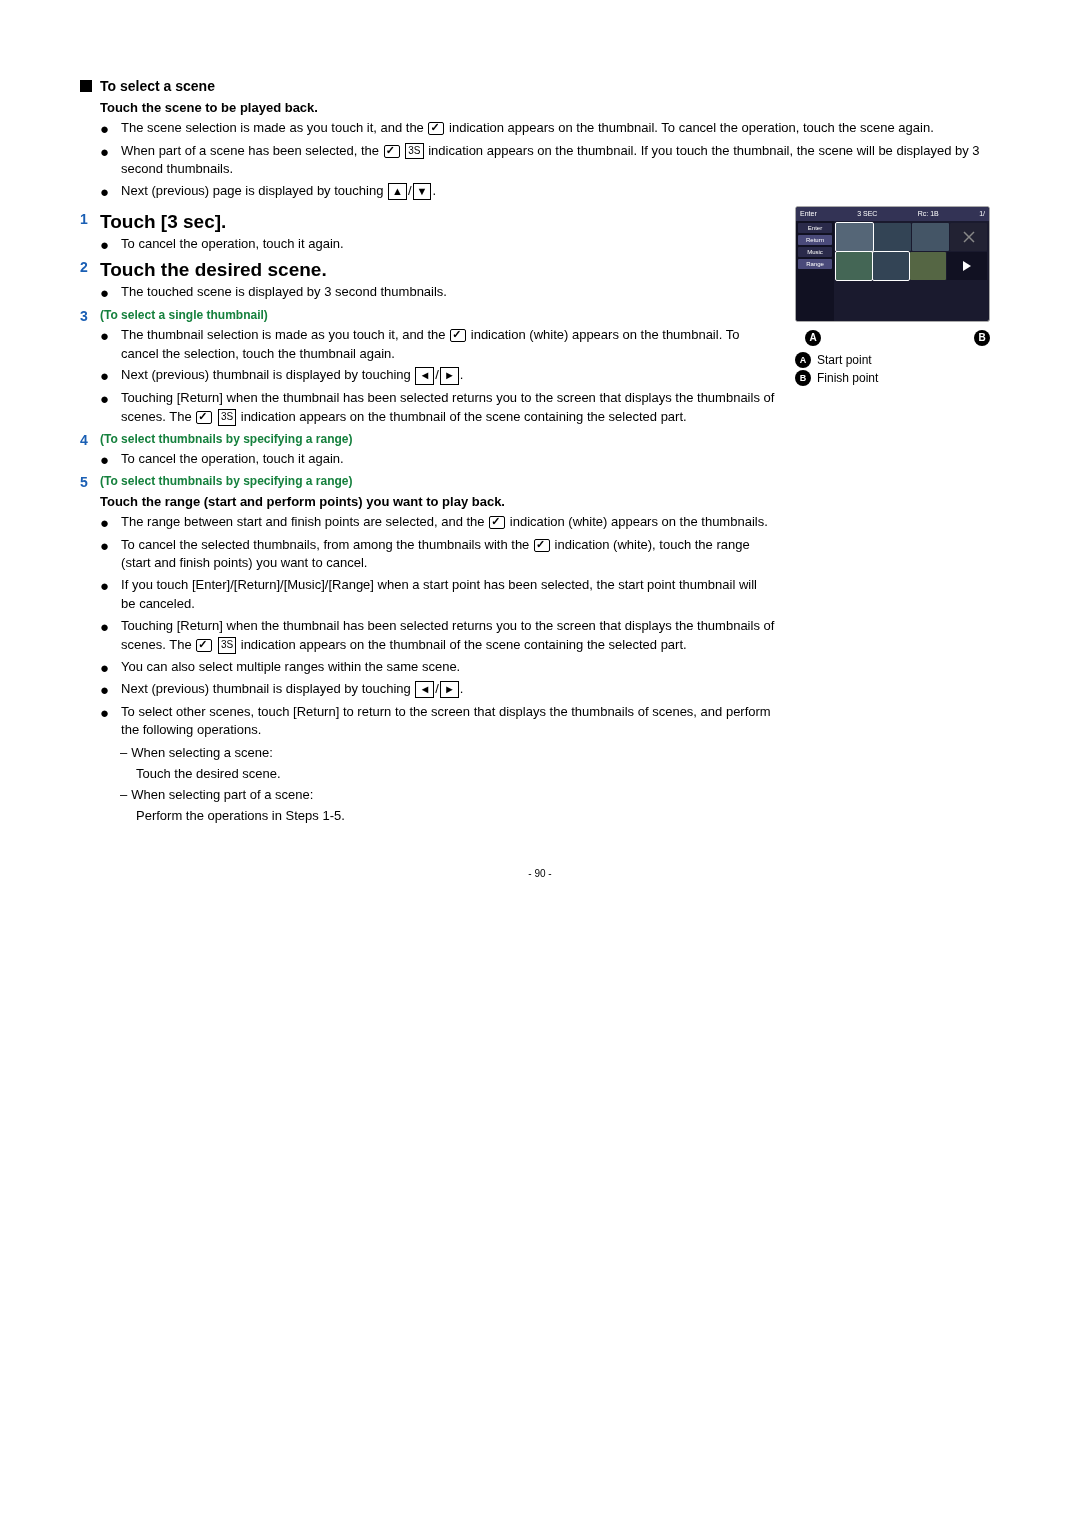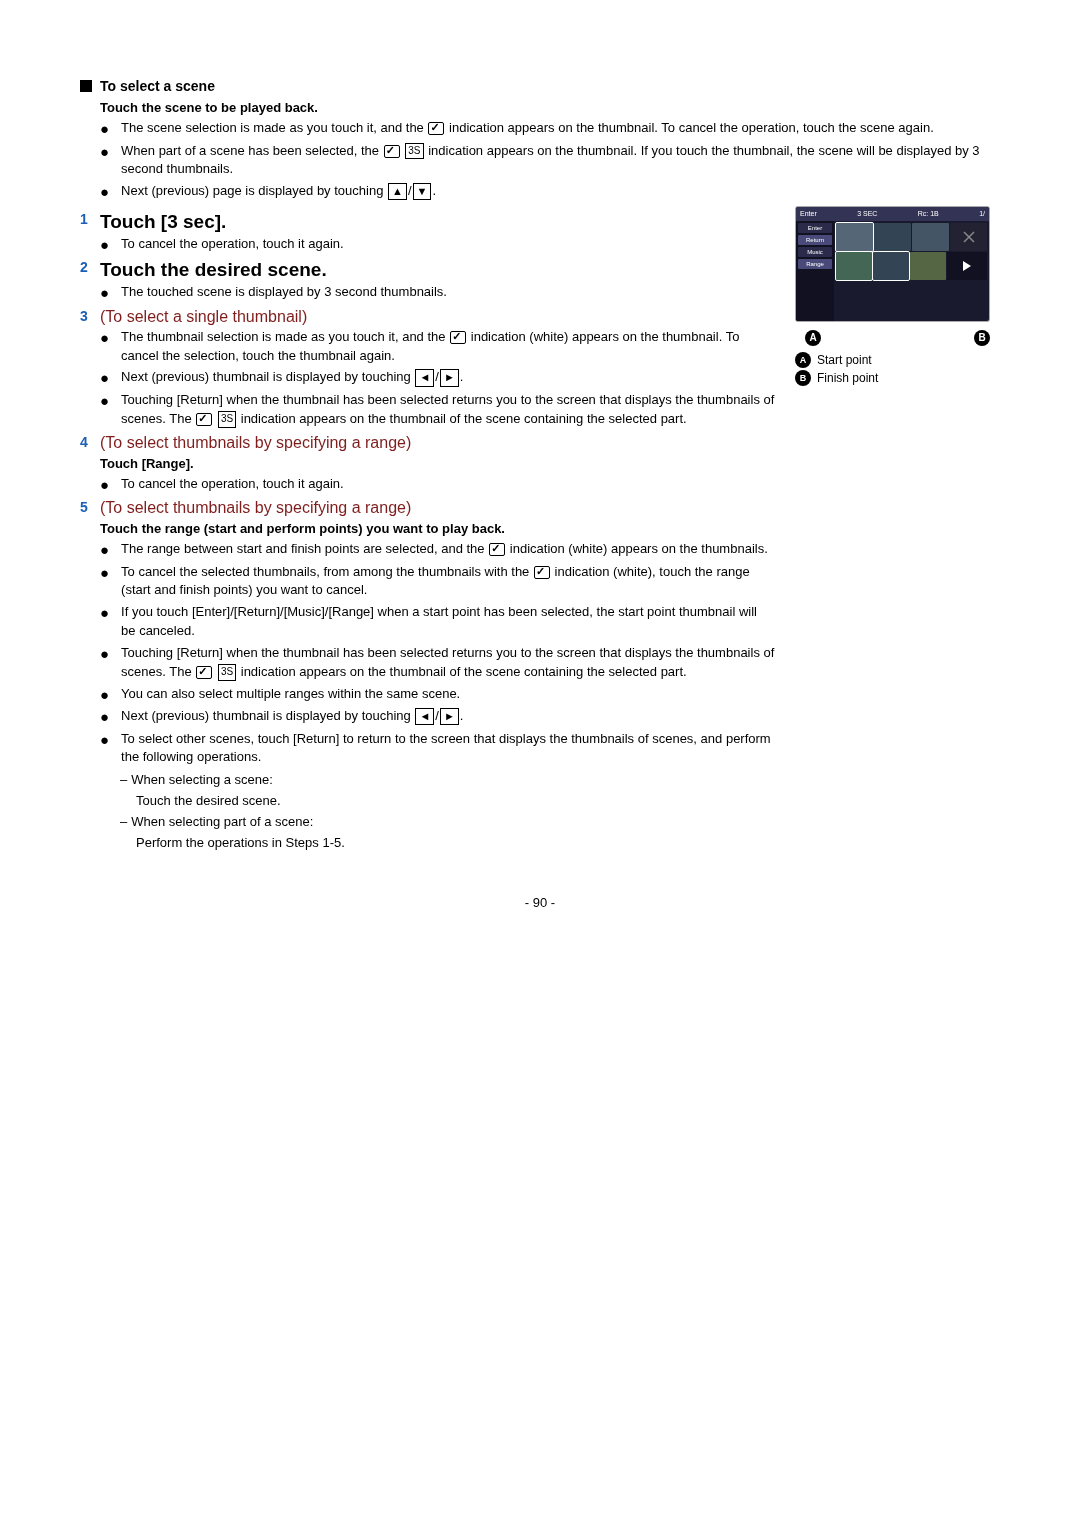--- a/index.html
+++ b/index.html
@@ -70,23 +70,23 @@
       font-size: 14px;
       color: #1a5fb4;
       flex-shrink: 0;
       min-width: 14px;
     }
     .step-label {
       font-weight: bold;
       font-size: 19px;
     }
     .step-label-black {
-      font-weight: normal;
-      font-size: 16px;
-      color: #7f1d1d;
+      font-weight: bold;
+      font-size: 12px;
+      color: #15803d;
     }
     .indent-block {
       margin-left: 20px;
     }
     .checkmark-icon {
       display: inline-block;
       width: 16px;
       height: 13px;
       border: 1.5px solid #000;
       border-radius: 2px;
@@ -155,21 +155,21 @@
     }
     .caption-row {
       display: flex;
       align-items: center;
       gap: 6px;
       margin-bottom: 2px;
       font-size: 12px;
     }
     .page-num {
       text-align: center;
-      font-size: 13px;
+      font-size: 10px;
       margin-top: 40px;
     }
     .dash-item {
       display: flex;
       align-items: flex-start;
       gap: 4px;
       margin-left: 20px;
       margin-bottom: 2px;
       line-height: 1.45;
     }
@@ -357,21 +357,20 @@
             </span>
           </li>
         </ul>
       </div>
 
       <div class="step-row">
         <span class="step-num">4</span>
         <span class="step-label-black">(To select thumbnails by specifying a range)</span>
       </div>
       <div class="indent-block">
-        <p class="sub-header">Touch [Range].</p>
         <ul class="bullet-list">
           <li>
             <span class="bullet-dot">●</span>
             <span class="bullet-text">To cancel the operation, touch it again.</span>
           </li>
         </ul>
       </div>
 
       <div class="step-row">
         <span class="step-num">5</span>

